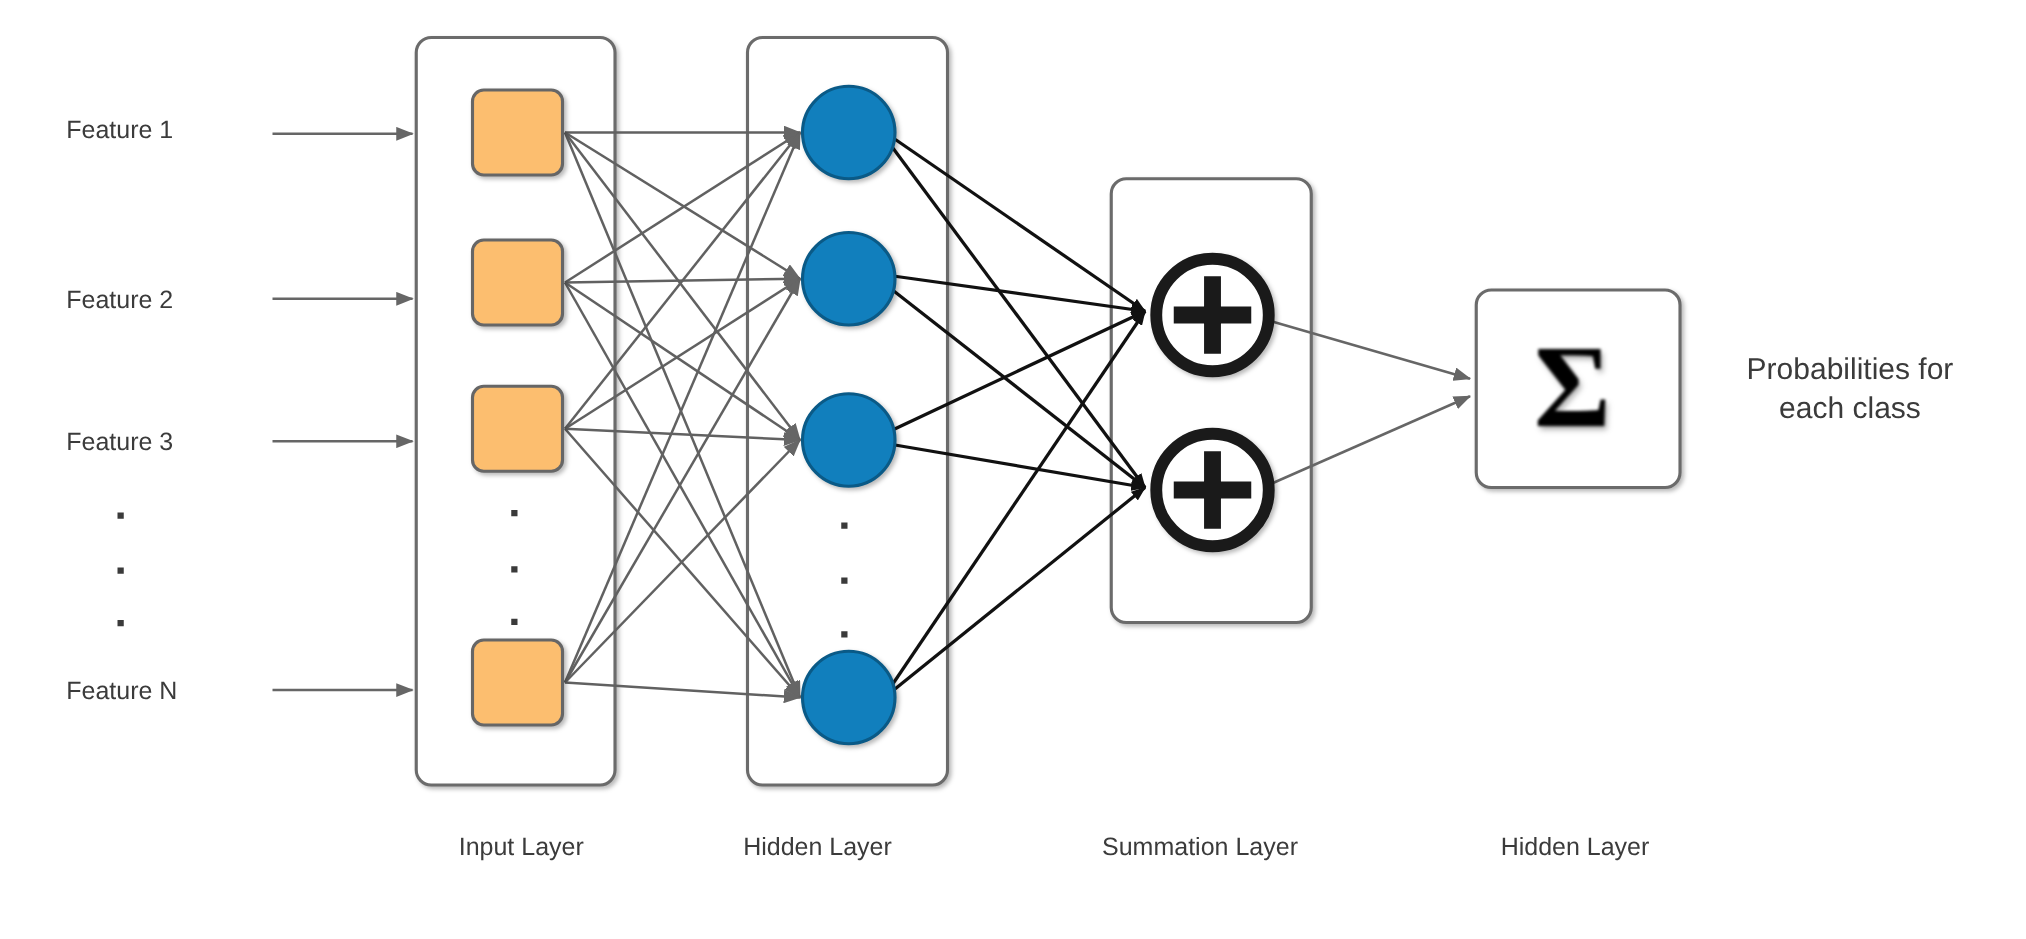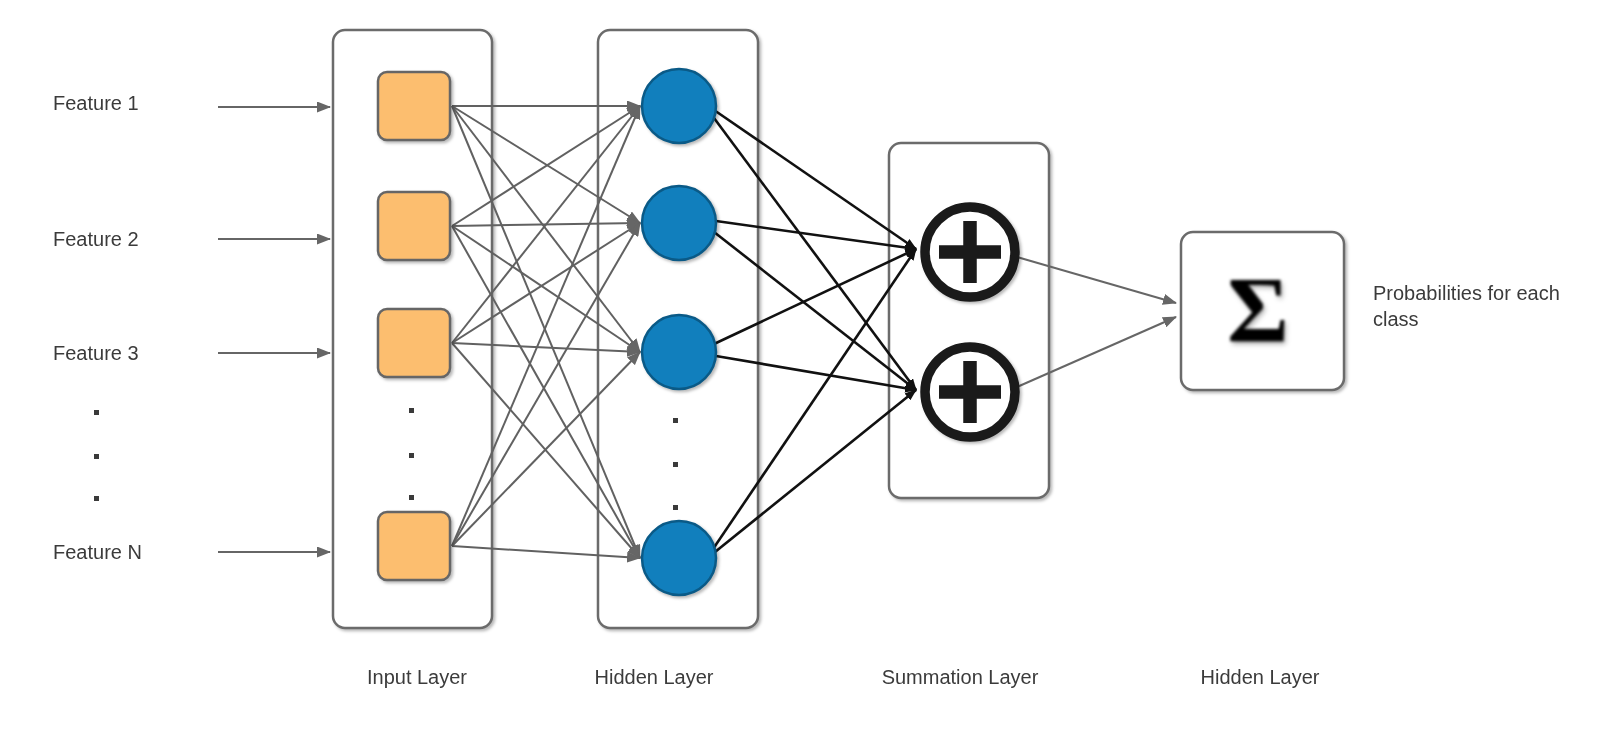--- a/index.html
+++ b/index.html
@@ -19,23 +19,23 @@
     font-weight:bold;
     font-size:94px;
     fill:#000000;
     text-anchor:middle;
     filter:blur(1.4px) drop-shadow(2px 3px 2px rgba(0,0,0,0.30));
   }
   .caption{
     position:absolute;
     left:1373px;top:281px;
     width:214px;
-    text-align:left;
+    text-align:center;
     color:#3b3b3b;
-    font-size:20px;
+    font-size:24px;
     line-height:1.28;
   }
   .gray-line{stroke:#666666;stroke-width:2;}
   .mesh-line{stroke:#616161;stroke-width:2;}
   .black-line{stroke:#111111;stroke-width:2.6;}
   .layer-box{fill:#ffffff;stroke:#6b6b6b;stroke-width:2.5;}
   .input-node{fill:#FCBE6F;stroke:#666666;stroke-width:2.5;}
   .hidden-node{fill:#117FBD;stroke:#0A5A87;stroke-width:2.5;}
   .sum-ring{fill:#ffffff;stroke:#1a1a1a;stroke-width:9.5;}
   .plus-stroke{stroke:#1a1a1a;stroke-width:13.5;fill:none;}

